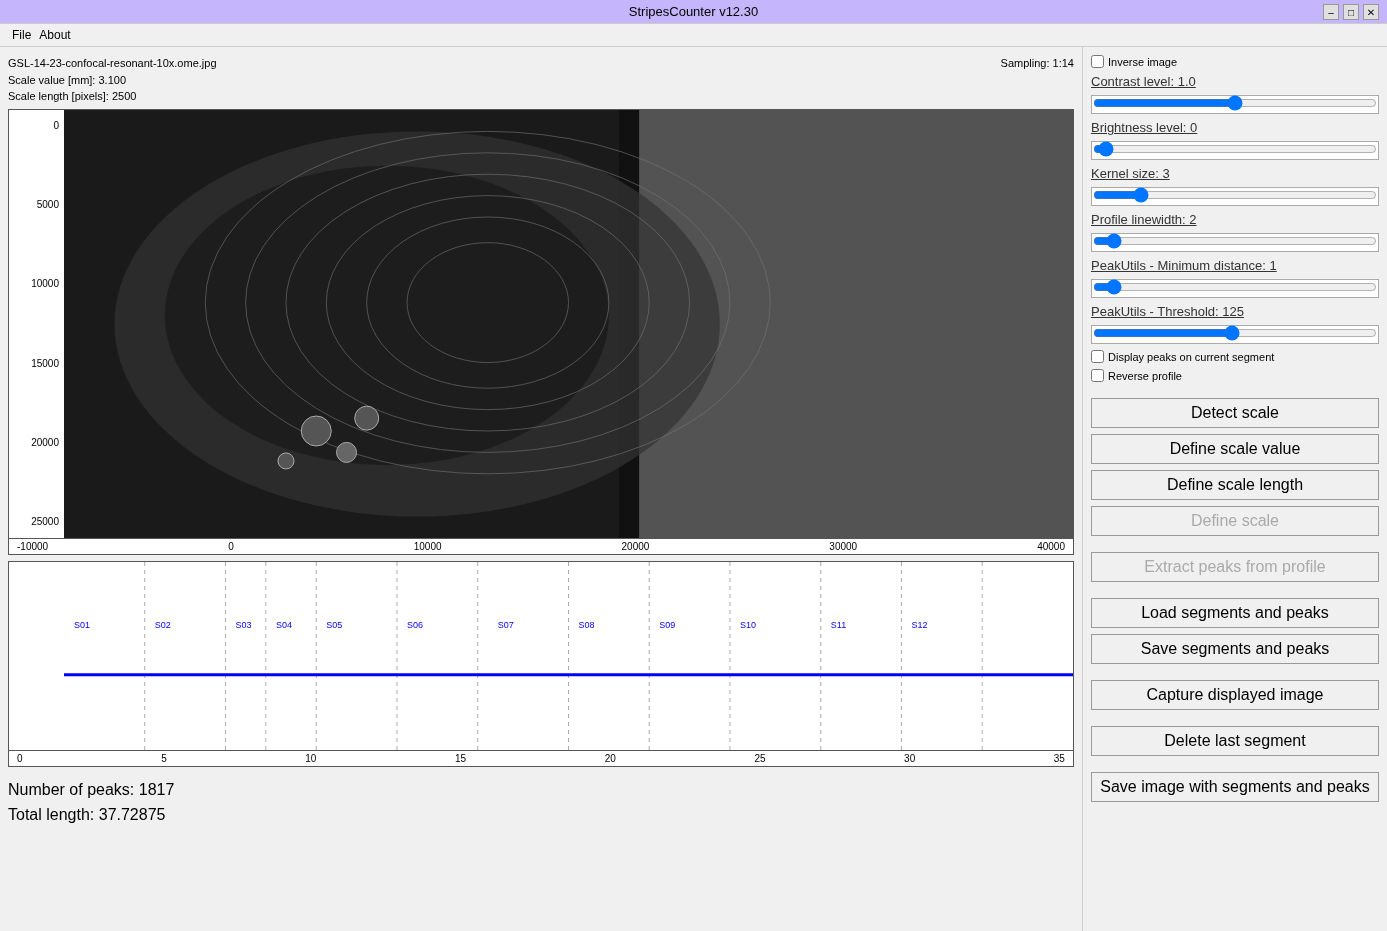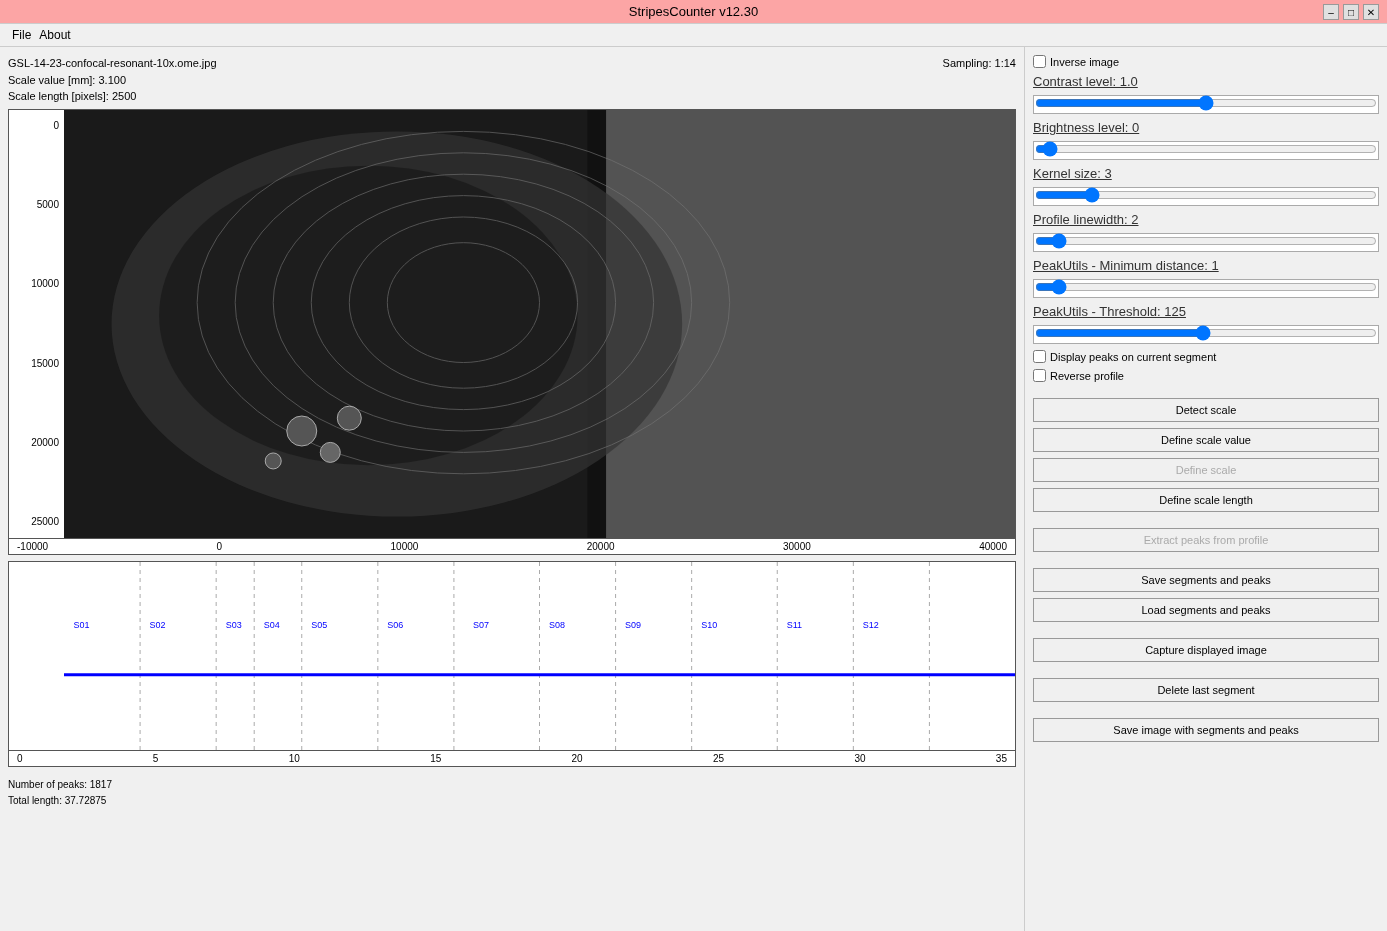--- a/index.html
+++ b/index.html
@@ -8,21 +8,21 @@
       font-size: 12px;
       background: #f0f0f0;
       width: 1387px;
       height: 931px;
       overflow: hidden;
       display: flex;
       flex-direction: column;
     }
     
     .title-bar {
-      background: #fca5a5;
+      background: #c4b5fd;
       text-align: center;
       padding: 4px 0;
       font-size: 13px;
       border-bottom: 1px solid #ccc;
       position: relative;
       flex-shrink: 0;
     }
     .title-bar-controls {
       position: absolute;
       right: 8px;
@@ -119,26 +119,26 @@
       position: absolute;
       left: 55px;
       top: 0;
       right: 0;
       bottom: 0;
       overflow: hidden;
     }
     
     .stats {
       margin-top: 8px;
-      font-size: 10px;
+      font-size: 16px;
       line-height: 1.6;
     }
     
     .controls-panel {
-      width: 363px;
+      width: 305px;
       flex-shrink: 0;
       background: #f0f0f0;
       border-left: 1px solid #ccc;
       padding: 8px;
       display: flex;
       flex-direction: column;
       gap: 6px;
       overflow-y: auto;
     }
     .control-label {
@@ -156,21 +156,21 @@
       height: 12px;
       margin: 0;
       cursor: pointer;
     }
     .ctrl-btn {
       width: 100%;
       padding: 5px 8px;
       background: #f0f0f0;
       border: 1px solid #999;
       cursor: pointer;
-      font-size: 11px;
+      font-size: 16px;
       text-align: center;
     }
     .ctrl-btn.disabled {
       color: #aaa;
       cursor: not-allowed;
     }
     .checkbox-row {
       display: flex;
       align-items: center;
       gap: 4px;
@@ -384,31 +384,31 @@
     </div>
     <div class="checkbox-row">
       <input type="checkbox" style="">
       <label>Reverse profile</label>
     </div>
 
     <div class="spacer"></div>
 
     <button class="ctrl-btn">Detect scale</button>
     <button class="ctrl-btn">Define scale value</button>
+    <button class="ctrl-btn">Define scale length</button>
     <button class="ctrl-btn disabled">Define scale</button>
-    <button class="ctrl-btn">Define scale length</button>
 
     <div class="spacer"></div>
 
     <button class="ctrl-btn disabled">Extract peaks from profile</button>
 
     <div class="spacer"></div>
 
+    <button class="ctrl-btn">Load segments and peaks</button>
     <button class="ctrl-btn">Save segments and peaks</button>
-    <button class="ctrl-btn">Load segments and peaks</button>
 
     <div class="spacer"></div>
 
     <button class="ctrl-btn">Capture displayed image</button>
 
     <div class="spacer"></div>
 
     <button class="ctrl-btn">Delete last segment</button>
 
     <div class="spacer"></div>

